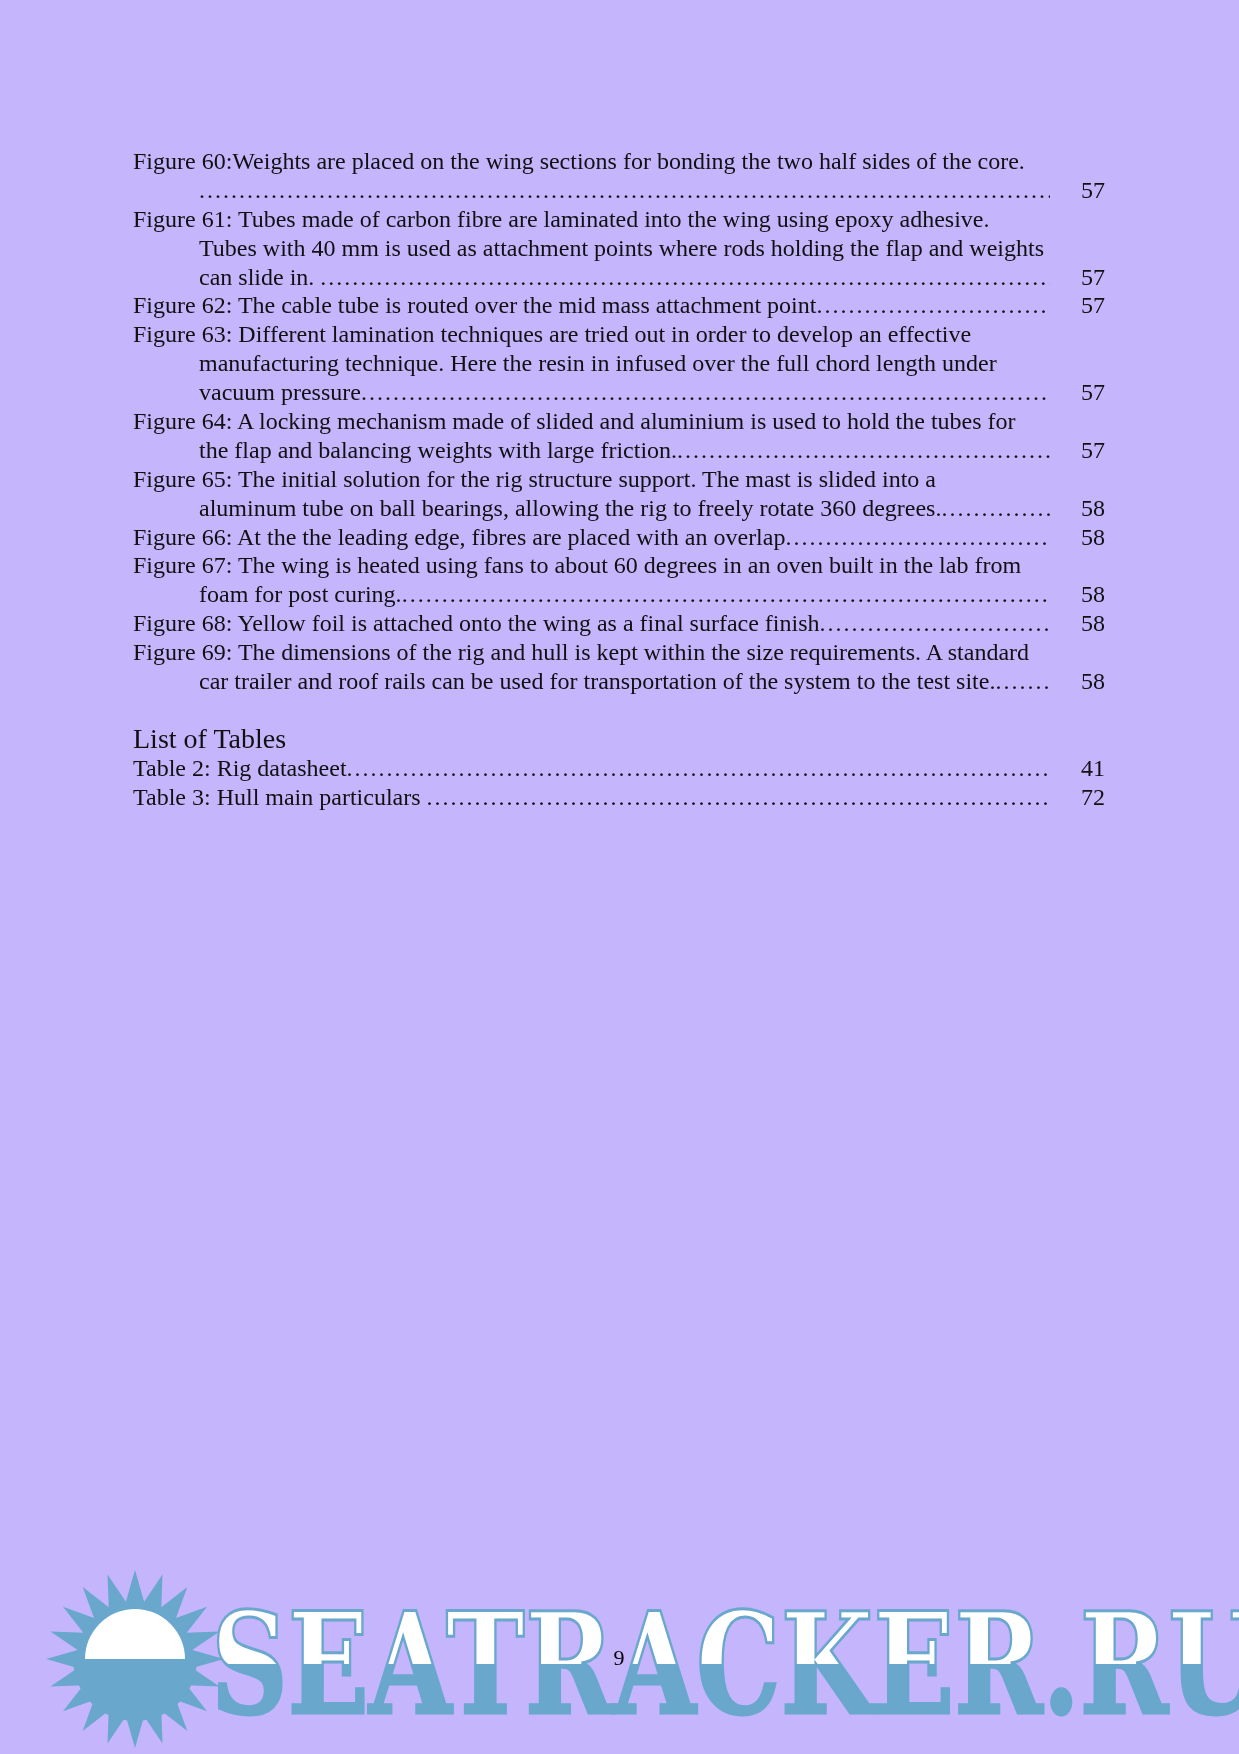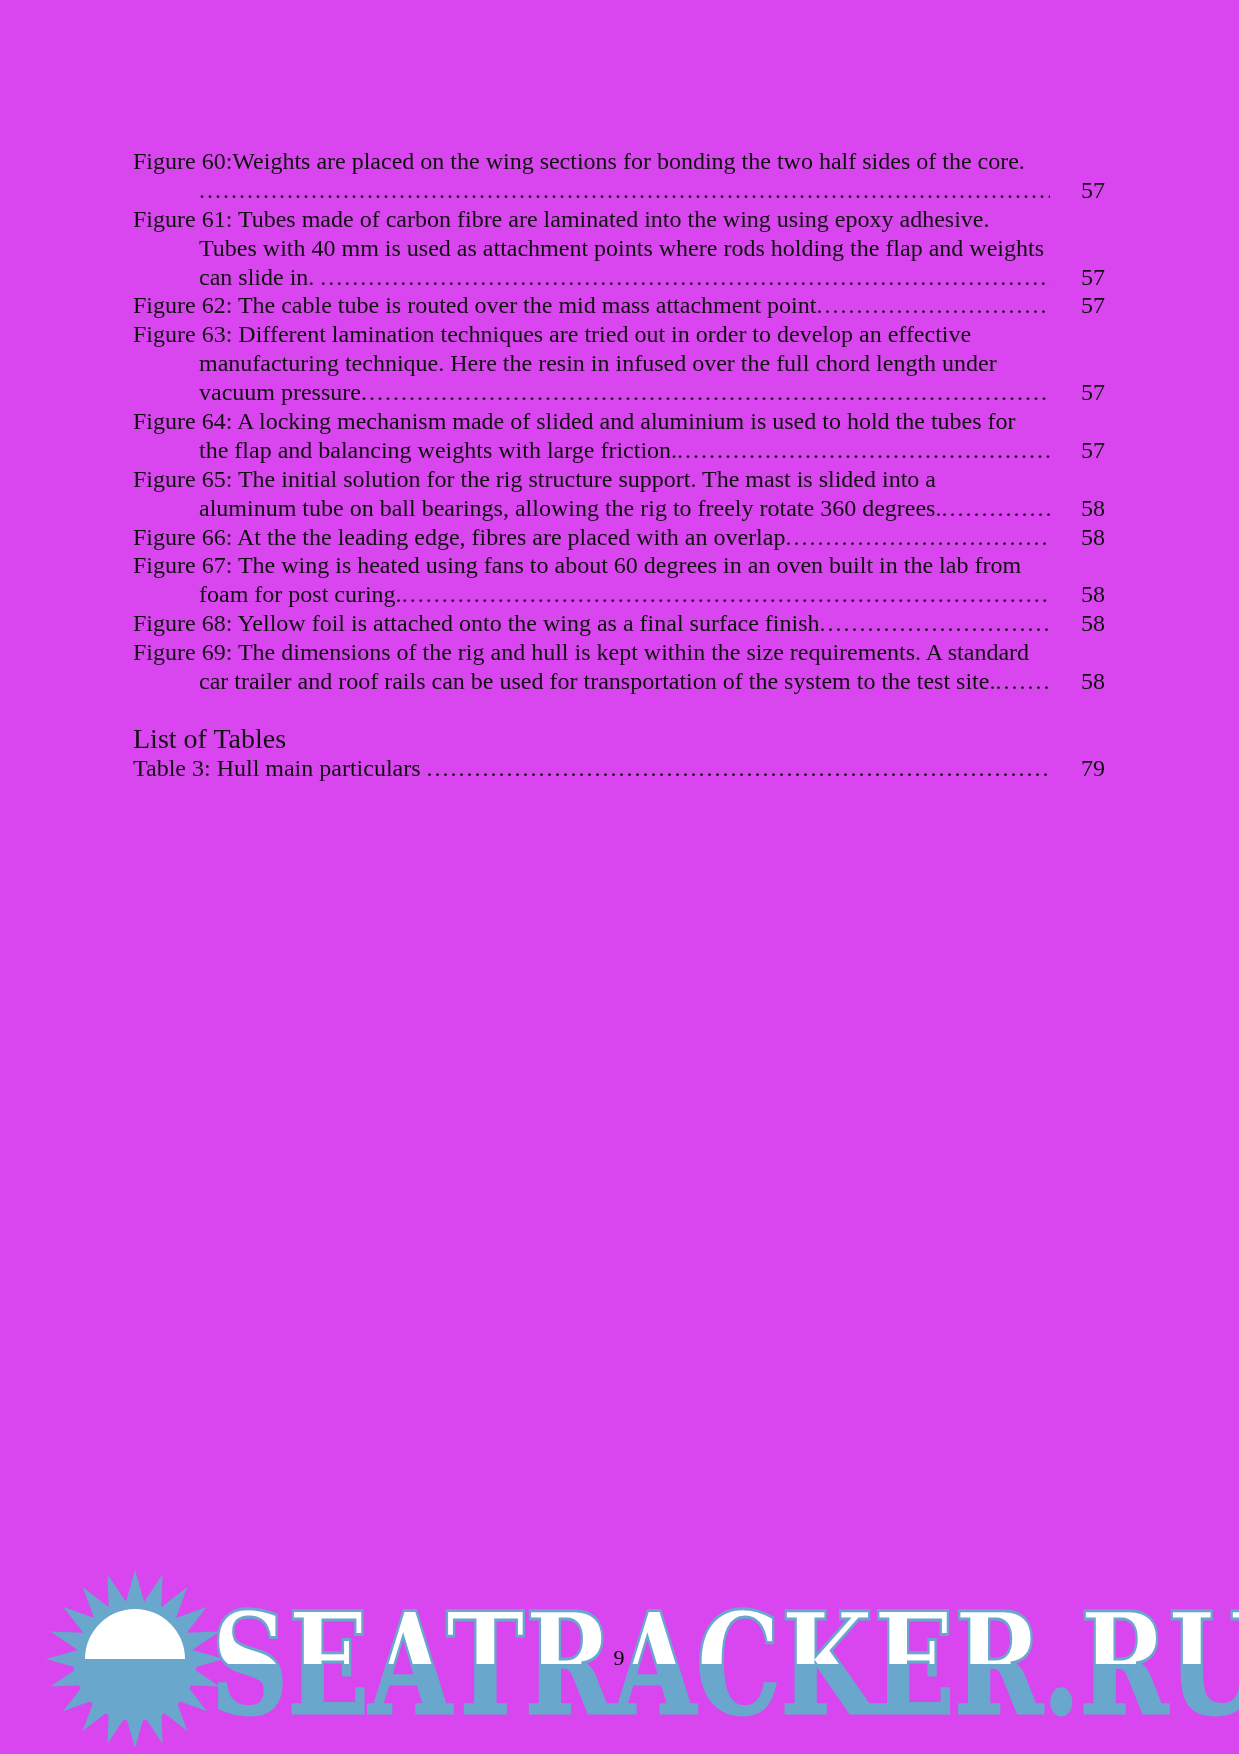--- a/index.html
+++ b/index.html
@@ -1,21 +1,21 @@
 <!DOCTYPE html>
 <html style="--wm: #69a7cd;"><head>
 <meta charset="utf-8">
 <style>
   :root { --wm: #69a7cd; --ink: #111111; }
   * { margin: 0; padding: 0; box-sizing: border-box; }
   html, body { background: #ffffff; }
   body { width: 1239px; height: 1754px; position: relative; }
   .page {
     position: relative; width: 1239px; height: 1754px;
-    background: #d946ef; overflow: hidden;
+    background: #c4b5fd; overflow: hidden;
     font-family: "Liberation Serif", "DejaVu Serif", serif;
     color: var(--ink);
   }
   .content {
     position: absolute; left: 133px; top: 147px; width: 972px;
     font-size: 24px;
   }
   .toc-row {
     display: flex; align-items: baseline;
     height: 28.9px; line-height: 28.9px;
@@ -75,21 +75,22 @@
         <div class="toc-row"><span class="toc-text">Figure 66: At the the leading edge, fibres are placed with an overlap</span><span class="leader"></span><span class="pg">58</span></div>
         <div class="toc-row"><span class="toc-text">Figure 67: The wing is heated using fans to about 60 degrees in an oven built in the lab from</span></div>
         <div class="toc-row indent"><span class="toc-text">foam for post curing.</span><span class="leader"></span><span class="pg">58</span></div>
         <div class="toc-row"><span class="toc-text">Figure 68: Yellow foil is attached onto the wing as a final surface finish</span><span class="leader"></span><span class="pg">58</span></div>
         <div class="toc-row"><span class="toc-text">Figure 69: The dimensions of the rig and hull is kept within the size requirements. A standard</span></div>
         <div class="toc-row indent"><span class="toc-text">car trailer and roof rails can be used for transportation of the system to the test site.</span><span class="leader"></span><span class="pg">58</span></div>
       </div>
     <div class="spacer"></div>
     <div class="heading-row">List of Tables</div>
     <div id="tables-list">
-        <div class="toc-row"><span class="toc-text">Table 3: Hull main particulars&nbsp;</span><span class="leader"></span><span class="pg">79</span></div>
+        <div class="toc-row"><span class="toc-text">Table 2: Rig datasheet</span><span class="leader"></span><span class="pg">41</span></div>
+        <div class="toc-row"><span class="toc-text">Table 3: Hull main particulars&nbsp;</span><span class="leader"></span><span class="pg">72</span></div>
       </div>
   </div>
 
   <div class="watermark">
     <svg width="1239" height="214" viewBox="0 0 1239 214" xmlns="http://www.w3.org/2000/svg">
       <defs>
         <linearGradient id="wm-grad" x1="0" y1="0" x2="0" y2="1">
           <stop offset="0" stop-color="#ffffff"></stop>
           <stop offset="0.5" stop-color="#ffffff"></stop>
           <stop offset="0.5" class="wm-stop-blue"></stop>

